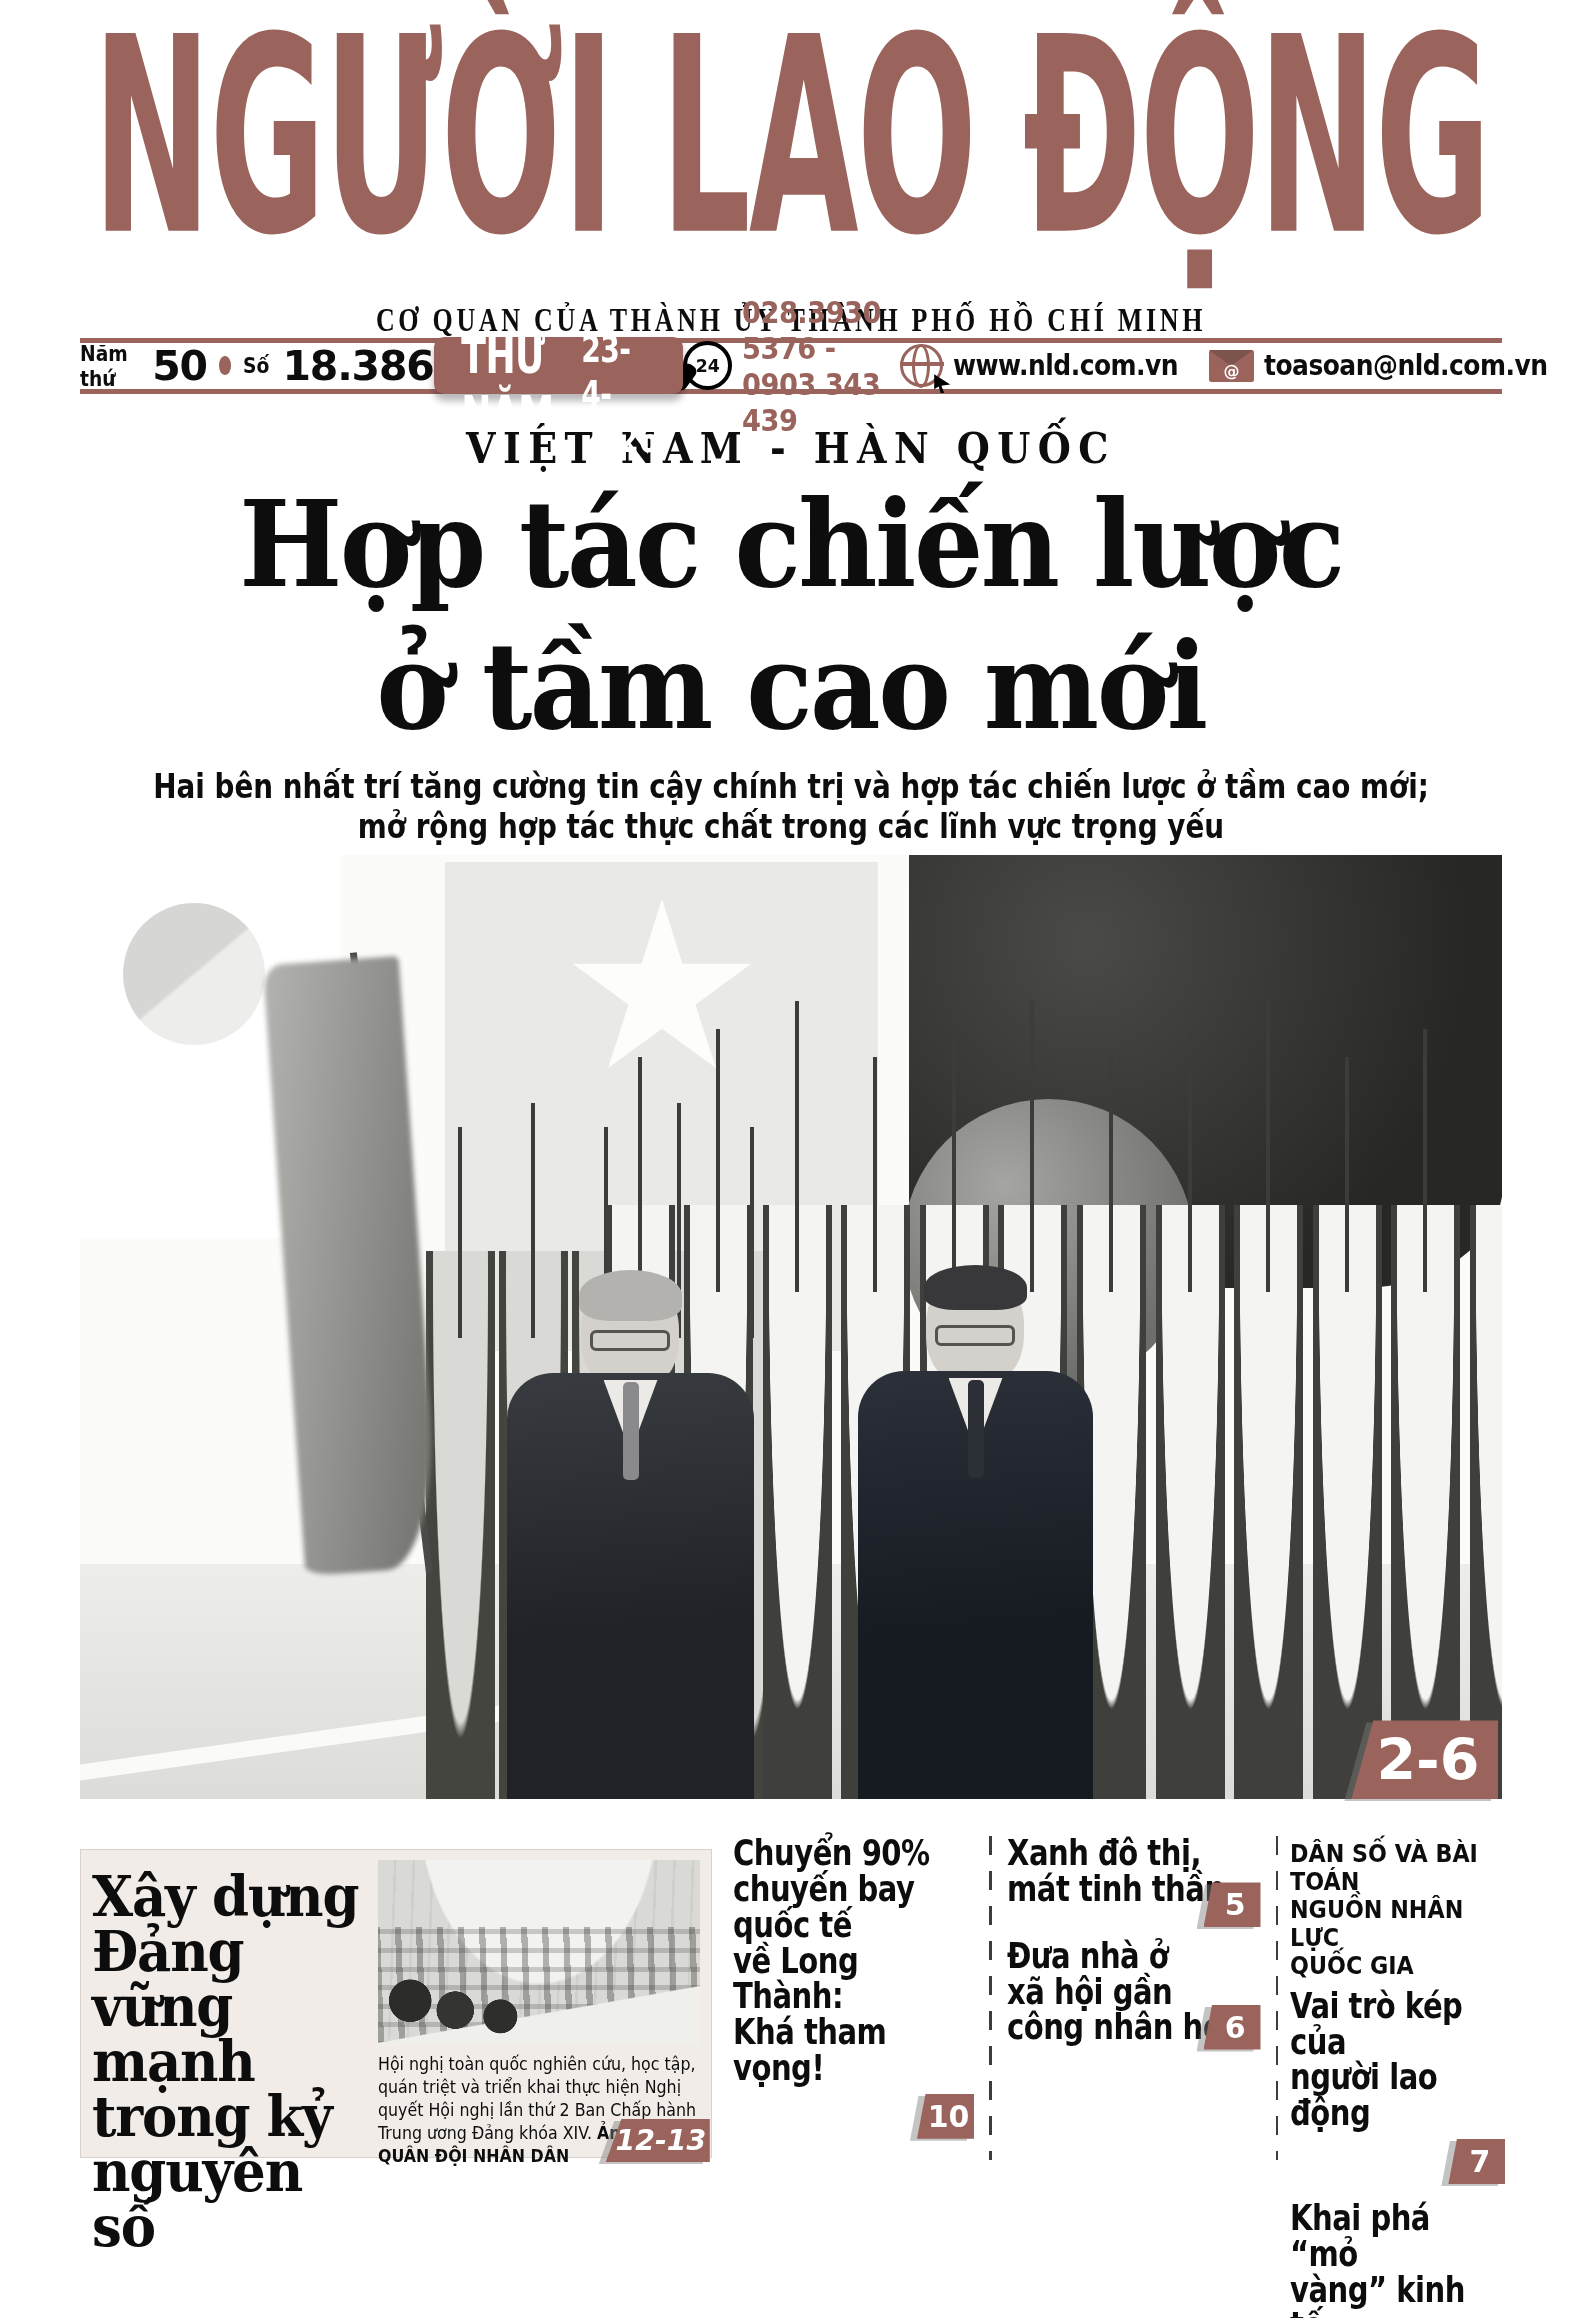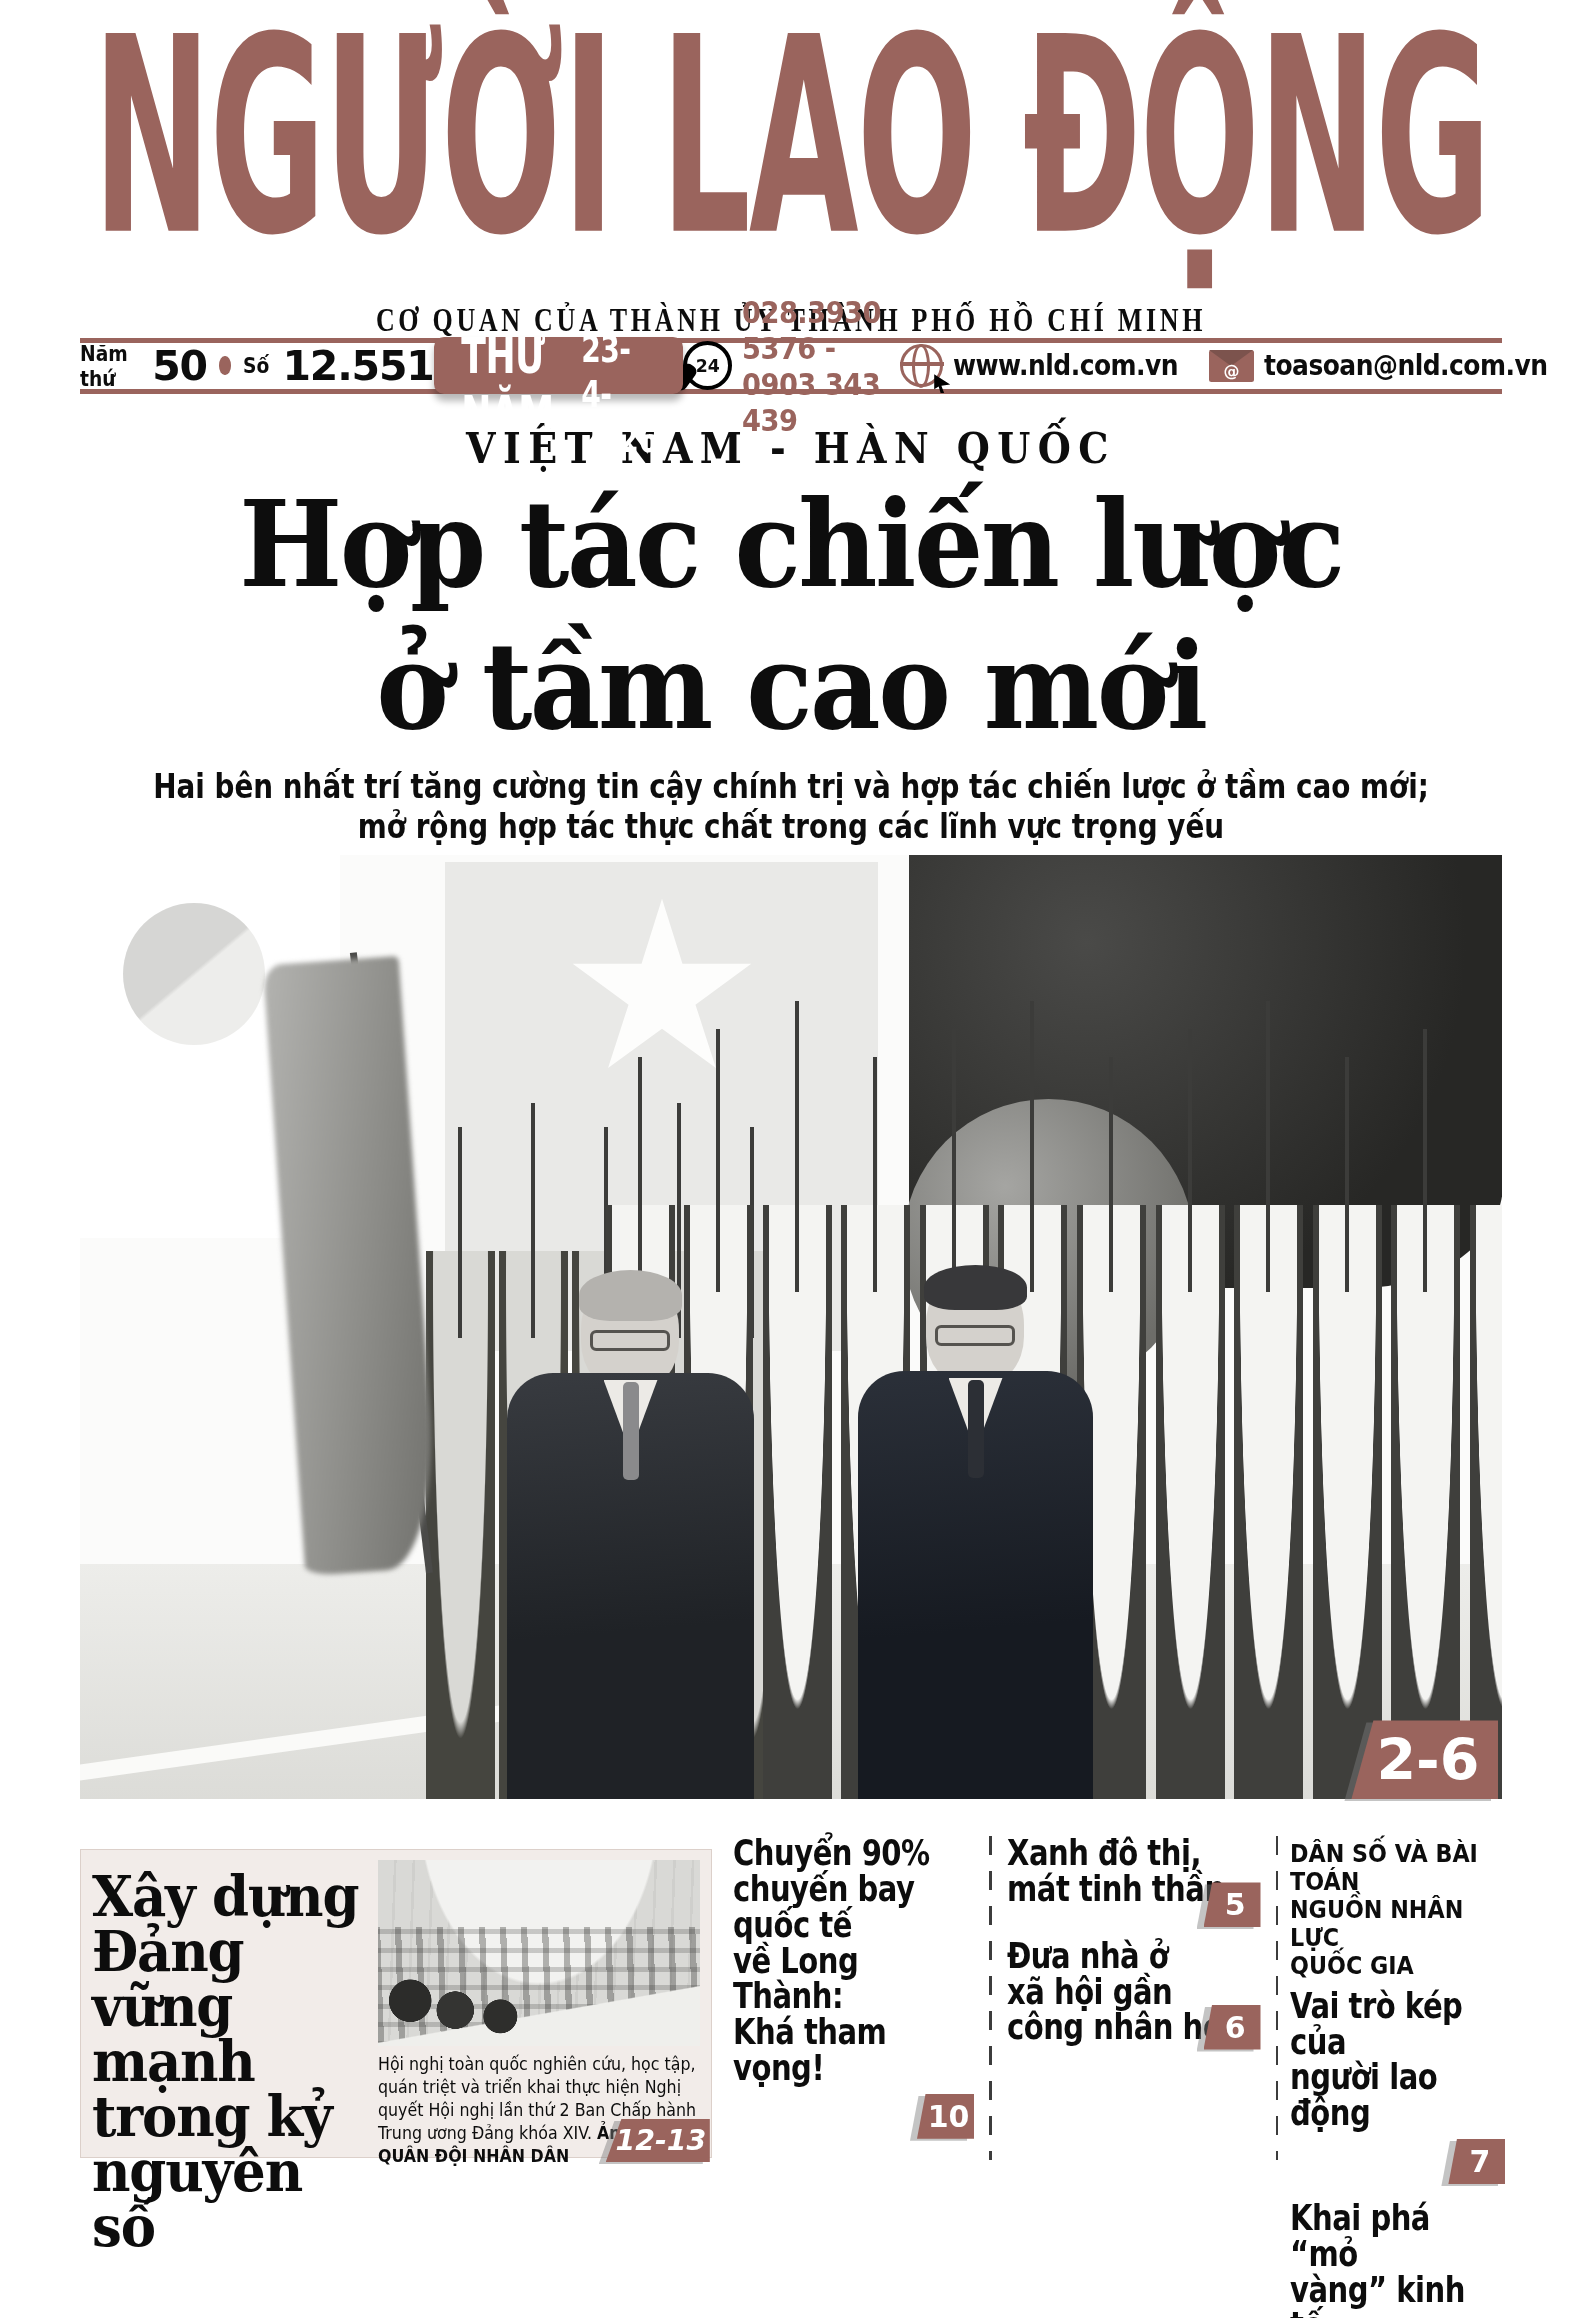--- a/index.html
+++ b/index.html
@@ -186,21 +186,21 @@
       <span class="masthead-sub">CƠ QUAN CỦA THÀNH ỦY THÀNH PHỐ HỒ CHÍ MINH</span>
     </div>
   </header>
 
   <div class="infobar">
     <div class="issue">
       <span class="lbl">Năm thứ</span>
       <span class="big">50</span>
       <span class="dot"></span>
       <span class="lbl">Số</span>
-      <span class="big">12.551</span>
+      <span class="big">18.386</span>
     </div>
     <div class="chip">
       <span class="chip-day">THỨ NĂM</span>
       <span class="chip-date">23-4-2026</span>
     </div>
     <div class="cgroup">
       <span class="ic-phone">
           <b>24</b>
         </span>
       <span class="ctext t50 maroon">028.3930 5376 - 0903 343 439</span>

